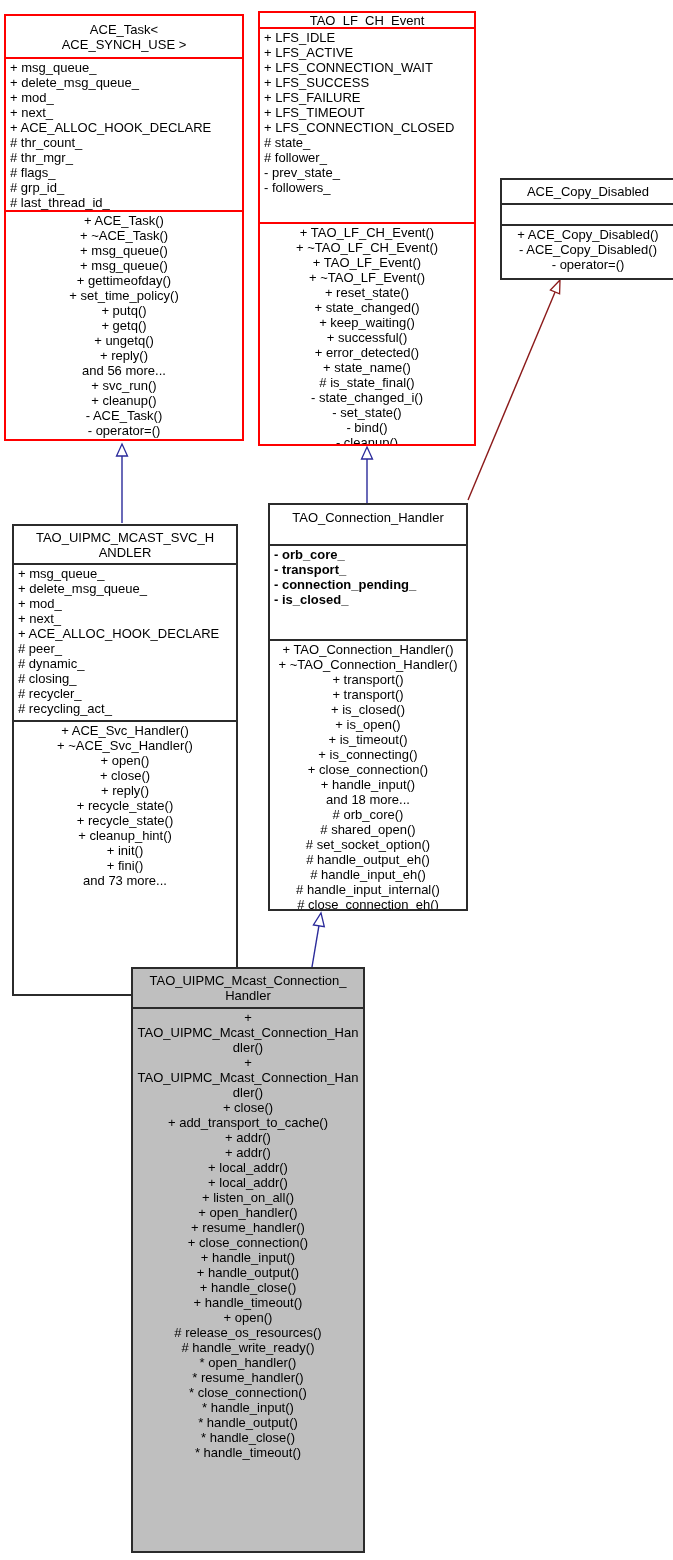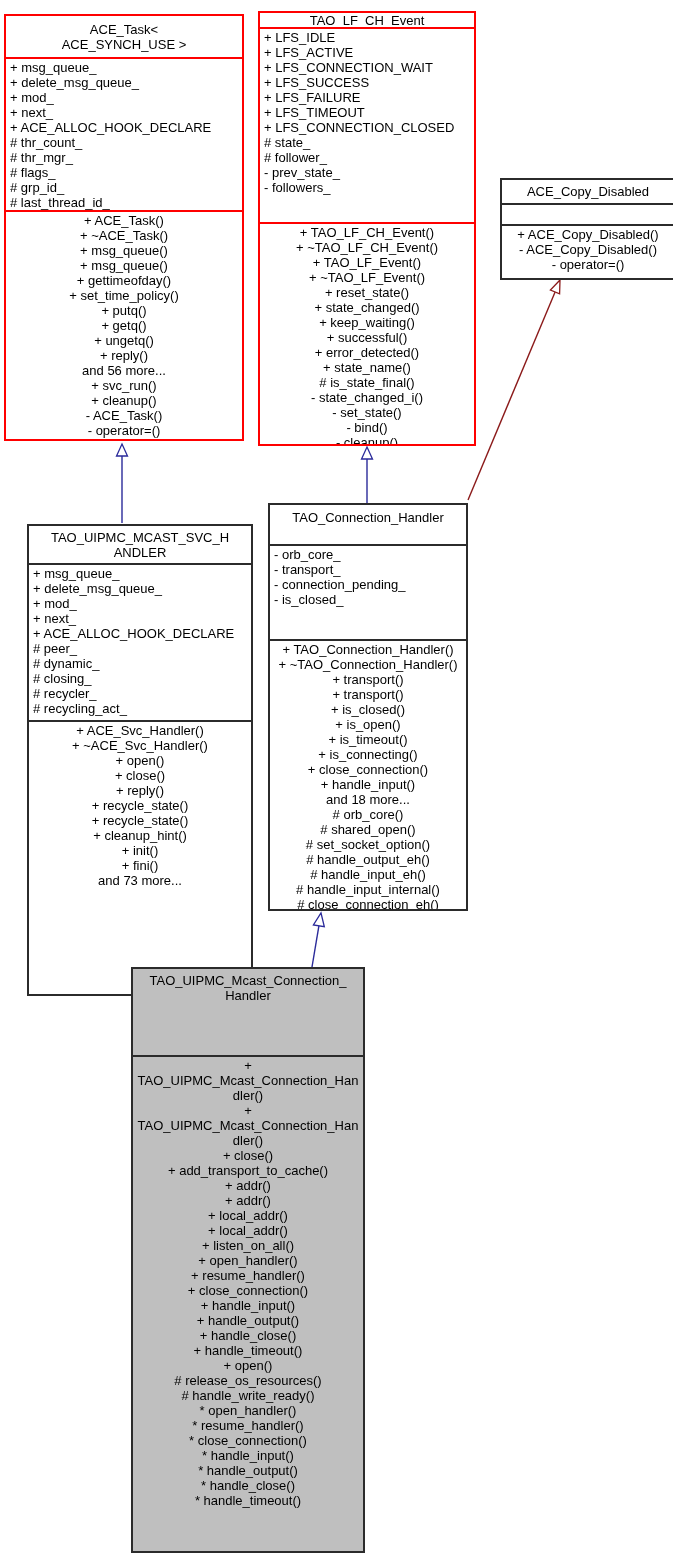--- a/index.html
+++ b/index.html
@@ -18,21 +18,21 @@
     font-size:13px;line-height:15px;color:#000;
     overflow:hidden;
   }
   .uml-box{
     position:absolute;
     background:#fff;
     border:2px solid var(--black-border);
     display:flex;flex-direction:column;
   }
   .uml-box.external{border-color:var(--red-border);}
-  .uml-box.focus{background:var(--gray-fill);gap:48px;}
+  .uml-box.focus{background:var(--gray-fill);}
   .title{
     display:flex;align-items:center;justify-content:center;
     text-align:center;flex:none;padding:1px 2px;
   }
   .title span{overflow-wrap:anywhere;}
   .compartment{
     border-top:2px solid var(--black-border);
     padding:1px 4px 0 4px;flex:none;overflow:hidden;
   }
   .external .compartment{border-top-color:var(--red-border);}
@@ -147,21 +147,21 @@
     <span>ACE_Copy_Disabled</span>
   </div>
   <div class="compartment attrs" style="height:21px;"></div>
   <div class="compartment methods">
       <div class="member">+ ACE_Copy_Disabled()</div>
       <div class="member">- ACE_Copy_Disabled()</div>
       <div class="member">- operator=()</div>
     </div>
 </div>
 
-<div class="uml-box" style="left:12px;top:524px;width:226px;height:472px;margin-left:15px;">
+<div class="uml-box" style="left:12px;top:524px;width:226px;height:472px;">
   <div class="title" style="height:37px;">
     <span style="max-width:182px;">TAO_UIPMC_MCAST_SVC_HANDLER</span>
   </div>
   <div class="compartment attrs" style="height:157px;">
       <div class="member">+ msg_queue_</div>
       <div class="member">+ delete_msg_queue_</div>
       <div class="member">+ mod_</div>
       <div class="member">+ next_</div>
       <div class="member">+ ACE_ALLOC_HOOK_DECLARE</div>
       <div class="member"># peer_</div>
@@ -182,21 +182,21 @@
       <div class="member">+ init()</div>
       <div class="member">+ fini()</div>
       <div class="member">and 73 more...</div>
     </div>
 </div>
 
 <div class="uml-box" style="left:268px;top:503px;width:200px;height:408px;gap:15px;">
   <div class="title" style="height:24px;">
     <span>TAO_Connection_Handler</span>
   </div>
-  <div class="compartment attrs" style="height:80px;">
+  <div class="compartment attrs" style="height:80px;font-weight:bold;">
       <div class="member">- orb_core_</div>
       <div class="member">- transport_</div>
       <div class="member">- connection_pending_</div>
       <div class="member">- is_closed_</div>
     </div>
   <div class="compartment methods">
       <div class="member">+ TAO_Connection_Handler()</div>
       <div class="member">+ ~TAO_Connection_Handler()</div>
       <div class="member">+ transport()</div>
       <div class="member">+ transport()</div>

